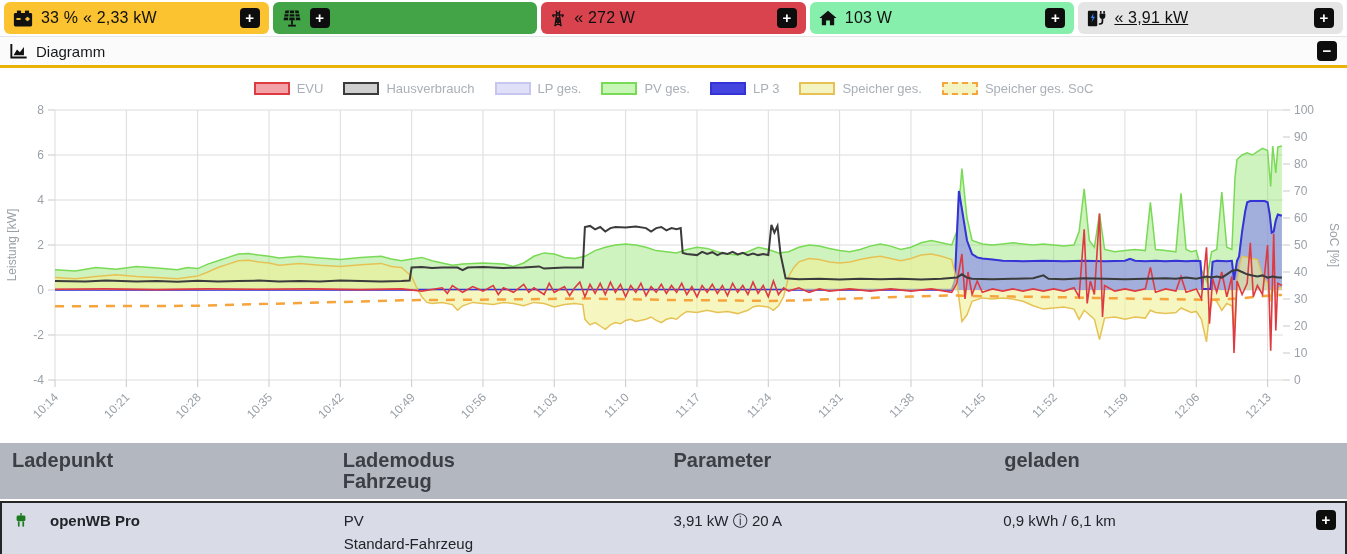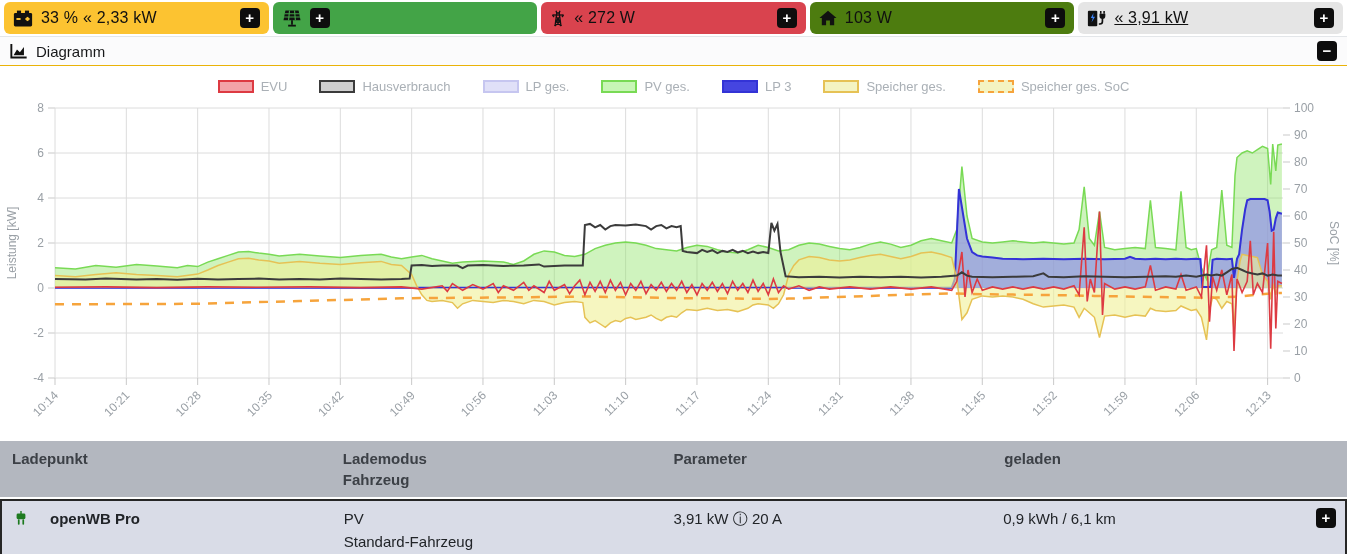--- a/index.html
+++ b/index.html
@@ -10,36 +10,36 @@
   .badge{flex:1;display:flex;align-items:center;gap:8px;height:32px;border-radius:6px;
          padding:0 9px;color:#101010;font-size:16px;}
   .b-icon{display:flex;align-items:center;}
   .b-icon svg{display:block;}
   .b-label{flex:1;white-space:nowrap;letter-spacing:.2px;}
   .sq-btn{width:20px;height:20px;background:#0d0d0d;color:#fff;border-radius:4px;
           font-weight:bold;font-size:15px;line-height:19px;text-align:center;cursor:pointer;flex:0 0 auto;}
 
   
   .bar{display:flex;align-items:center;gap:8px;height:28px;padding:0 10px;background:#fbfbfc;
-       border-top:1px solid #e3e6e9;border-bottom:1px solid #eab308;font-size:15px;color:#17181a;}
+       border-top:1px solid #e3e6e9;border-bottom:3px solid #eab308;font-size:15px;color:#17181a;}
   .bar .title{flex:1;}
 
   
   .chart-wrap{position:relative;height:371px;background:#fff;}
   .legend{position:absolute;top:13px;left:0;right:0;display:flex;justify-content:center;
-          align-items:center;gap:32px;font-size:13px;color:#aab0b6;z-index:2;}
+          align-items:center;gap:20px;font-size:13px;color:#aab0b6;z-index:2;}
   .lg-item{display:flex;align-items:center;gap:7px;cursor:pointer;}
   .lg-box{width:36px;height:13px;box-sizing:border-box;}
   #chart{position:absolute;inset:0;}
   #chart text{font-family:"Liberation Sans",sans-serif;}
 
   
   .tbl{margin-top:4px;}
   .thead{display:grid;grid-template-columns:25% 25% 25% 1fr;background:#b3b7bf;
-         padding:7px 12px;box-sizing:border-box;font-weight:bold;color:#3c4046;font-size:15px;line-height:21px;}
+         padding:7px 12px;box-sizing:border-box;font-weight:bold;color:#3c4046;font-size:20px;line-height:21px;}
   .thead .c div{min-height:21px;}
   .trow{position:relative;display:grid;grid-template-columns:25% 25% 25% 1fr;background:#d9dce7;
         border:2px solid #262626;margin-top:2px;padding:6px 12px;box-sizing:border-box;
         color:#212428;font-size:15px;line-height:23px;min-height:54px;}
   .trow .cp{font-weight:bold;display:flex;align-items:flex-start;gap:22px;}
   .trow .cp svg{margin-top:4px;}
   .row-plus{position:absolute;top:7px;right:9px;}
 </style>
 </head>
 <body>
@@ -79,21 +79,21 @@
               <path d="M2.5 5.5h11"></path>
               <path d="M2.5 5.5 4 7.5M13.5 5.5 12 7.5"></path>
               <path d="M6.3 7.5l3.8 4M9.7 7.5l-3.8 4M5.7 11.5h4.6M4.7 16.5l6-5M11.3 16.5l-6-5"></path>
               <path d="M6.8 3.5 6 1.2M9.2 3.5l.8-2.3"></path>
             </g>
           </svg>
         </span>
     <span class="b-label">« 272 W</span>
     <span class="sq-btn">+</span>
   </div>
-      <div class="badge" style="background: #4d7c0f; justify-content: flex-end; --bg: #77797c;">
+      <div class="badge" style="background: #86efac; justify-content: flex-end; --bg: #77797c;">
     <span class="b-icon">
           <svg width="18" height="16" viewBox="0 0 16 14">
             <path d="M8 0.6 15.6 7h-2.1v6.5H9.7V9.2H6.3v4.3H2.5V7H0.4z" fill="#111"></path>
           </svg>
         </span>
     <span class="b-label">103 W</span>
     <span class="sq-btn">+</span>
   </div>
       <div class="badge" style="background: #e5e5e5; text-decoration: underline; --bg: #3b82f6;">
     <span class="b-icon">

